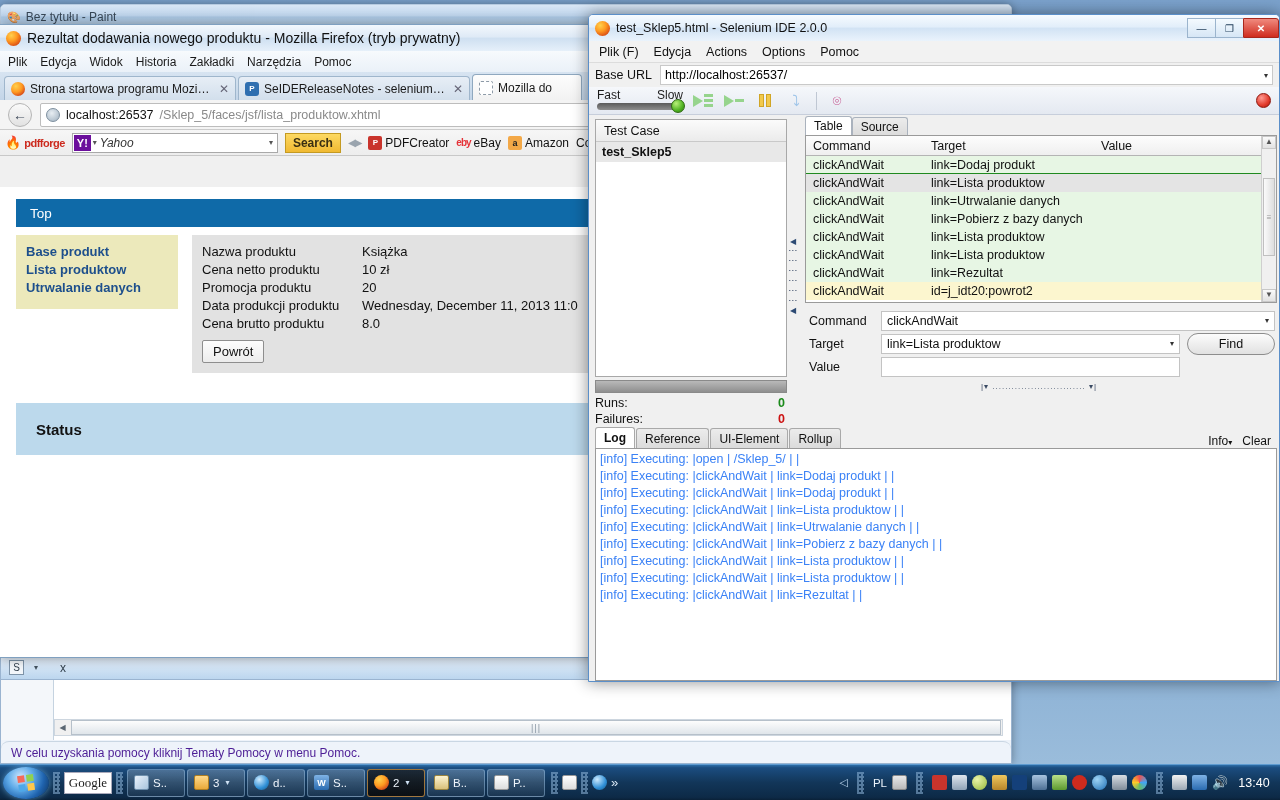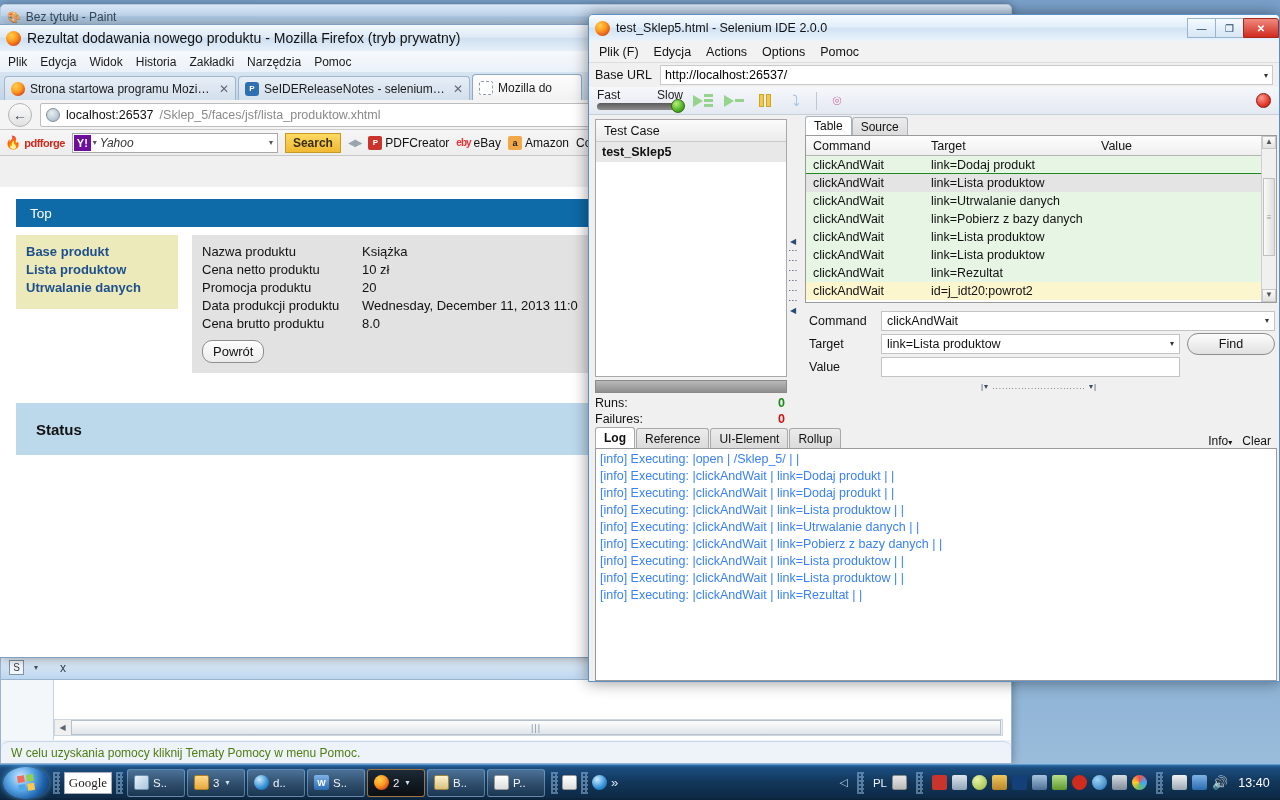--- a/index.html
+++ b/index.html
@@ -62,21 +62,21 @@
   #paint-hscroll .arrow { width:15px; text-align:center; font-size:8px; color:#5a6672; }
   #paint-hscroll .thumb {
     flex:1; height:15px; margin:0 1px;
     background:linear-gradient(180deg,#fdfdfd,#dfe5ea);
     border:1px solid #b6c0ca; display:flex;align-items:center;justify-content:center;
     color:#8895a2; font-size:9px; letter-spacing:1px;
   }
   #paint-status {
     position:absolute; left:0; right:0; bottom:0; height:22px;
     background:#eef3fa; border-top:1px solid #c9d6e3;
-    display:flex; align-items:center; padding-left:10px; color:#4d7c0f; font-size:12px;border-radius:8px;
+    display:flex; align-items:center; padding-left:10px; color:#4c1d95; font-size:12px;border-radius:8px;
   }
 
   
   #firefox-window {
     position:absolute; left:0; top:24px; width:604px; height:634px;
     background:#f0f0f0;
     border:1px solid #7fa0c0; border-left:none; border-radius:0 5px 0 0;
     box-shadow:0 0 12px rgba(0,0,0,.40);
     overflow:hidden;
   }
@@ -189,21 +189,21 @@
   }
   #page-detail {
     flex:1; background:#e2e2e2; padding:8px 10px 10px 10px; min-height:124px;
   }
   .detail-row { display:flex; font-size:13px; color:#111; line-height:18px; }
   .detail-row .lbl { width:160px; }
   .detail-row .val { flex:1; white-space:nowrap; }
   #powrot-btn {
     margin-top:7px; padding:3px 10px; font-size:13px;
     background:linear-gradient(180deg,#fdfdfd,#ececec);
-    border:1px solid #8e8e8e; color:#111; border-radius:10px;
+    border:1px solid #8e8e8e; color:#111; border-radius:2px;
   }
   #page-status-bar {
     margin:30px 12px 0 16px; height:52px; background:#bcd9ec;
     display:flex; align-items:center; padding-left:20px;
     font-size:15px; font-weight:bold; color:#111;
   }
   #ff-vscroll {
     position:absolute; right:0; top:162px; bottom:0; width:15px;
     background:#f0f0f0; border-left:1px solid #d4d4d4;
   }

